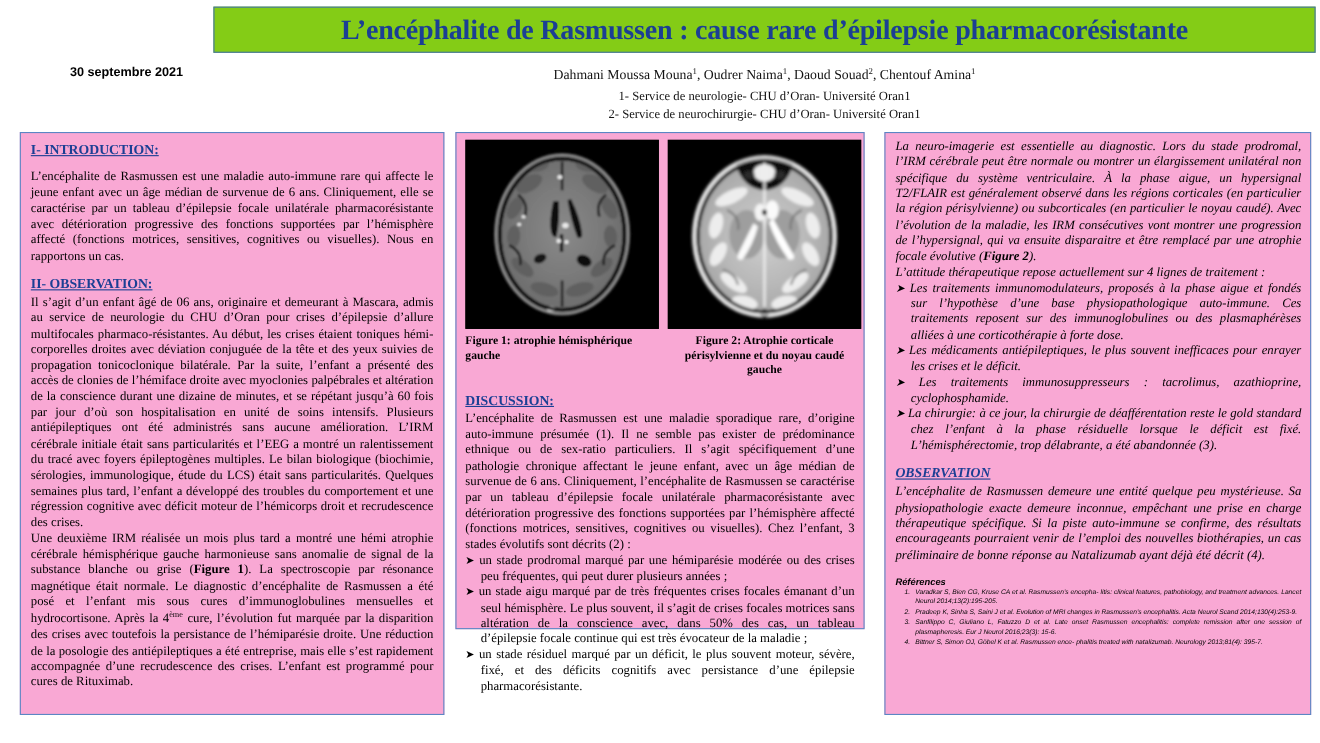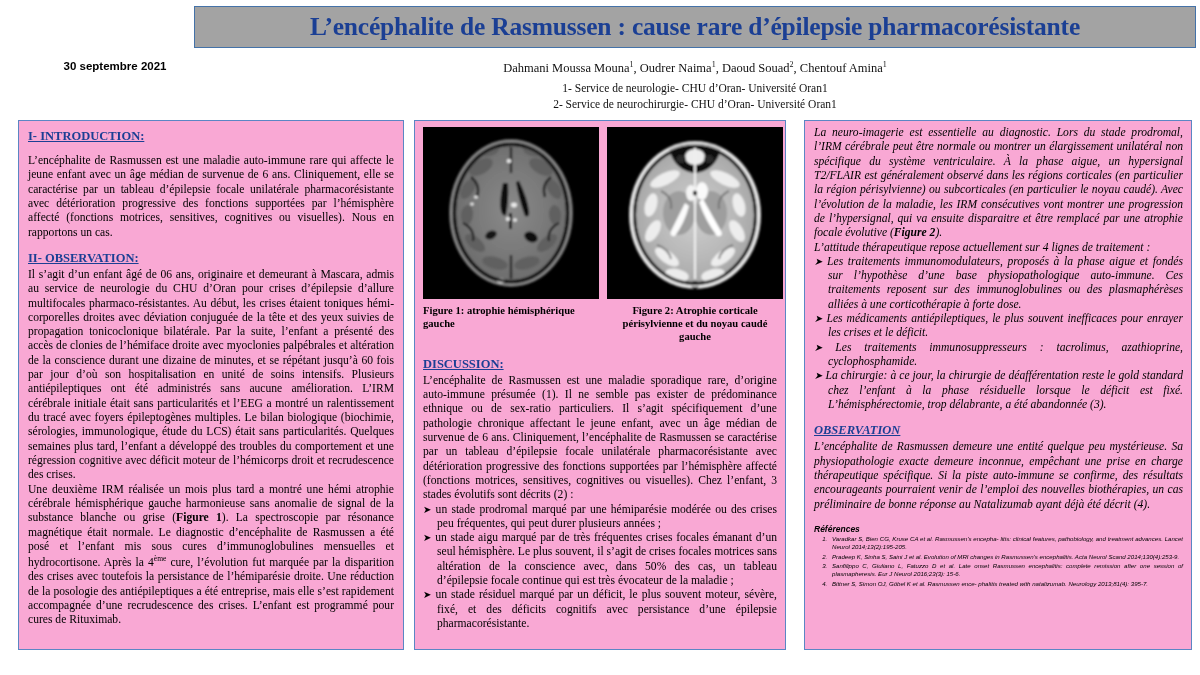--- a/index.html
+++ b/index.html
@@ -11,21 +11,21 @@
   
   #congress{
     position:absolute;left:10px;top:58px;width:210px;
     font-family:"Liberation Sans", sans-serif;
     font-weight:bold;font-size:11.5px;line-height:1.45;
     text-align:center;color:#000;
   }
   #congress sup{font-size:7.5px;}
   #title-bar{
     position:absolute;left:194px;top:6px;width:1000px;height:40px;
-    border:1px solid #4472a8;background:#a3a3a3;
+    border:1px solid #4472a8;background:#84cc16;
     display:flex;align-items:center;justify-content:center;
   }
   #title-text{
     font-family:"Liberation Serif", serif;
     font-weight:bold;font-size:25.5px;color:#1b3f94;
     white-space:nowrap;letter-spacing:-0.2px;
   }
   #authors{
     position:absolute;left:330px;top:60px;width:730px;
     text-align:center;font-size:12.5px;color:#111;
@@ -36,21 +36,21 @@
     text-align:center;font-size:11.5px;line-height:1.42;color:#111;
   }
 
   
   .col{
     position:absolute;top:120px;
     border:1px solid #5b86c4;background:#f9a8d4;
     box-sizing:border-box;
   }
   #col-left{left:18px;width:386px;height:530px;padding:8px 9px 4px 9px;}
-  #col-mid{left:414px;width:372px;height:530px;padding:6px 8px 16px 8px;}
+  #col-mid{left:414px;width:372px;height:452px;padding:6px 8px 16px 8px;}
   #col-right{left:804px;width:388px;height:530px;padding:5px 8px 4px 9px;font-style:italic;}
 
   .sec-head{
     font-weight:bold;font-size:12.5px;color:#1b3f94;
     text-decoration:underline;margin:0 0 2px 0;
     font-family:"Liberation Serif", serif;
   }
   .para{
     font-size:11.6px;line-height:1.235;text-align:justify;
     margin:0 0 0 0;color:#000;

